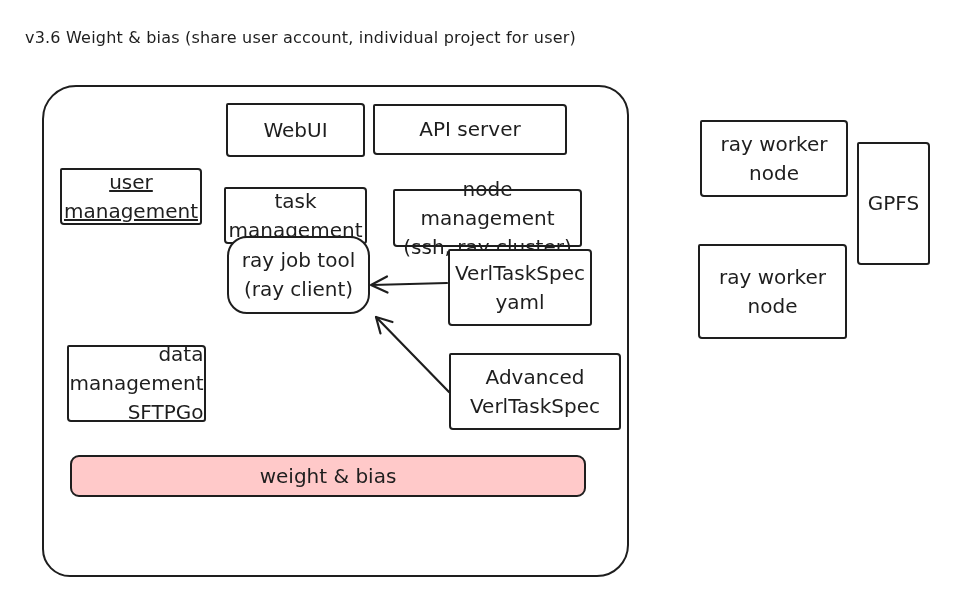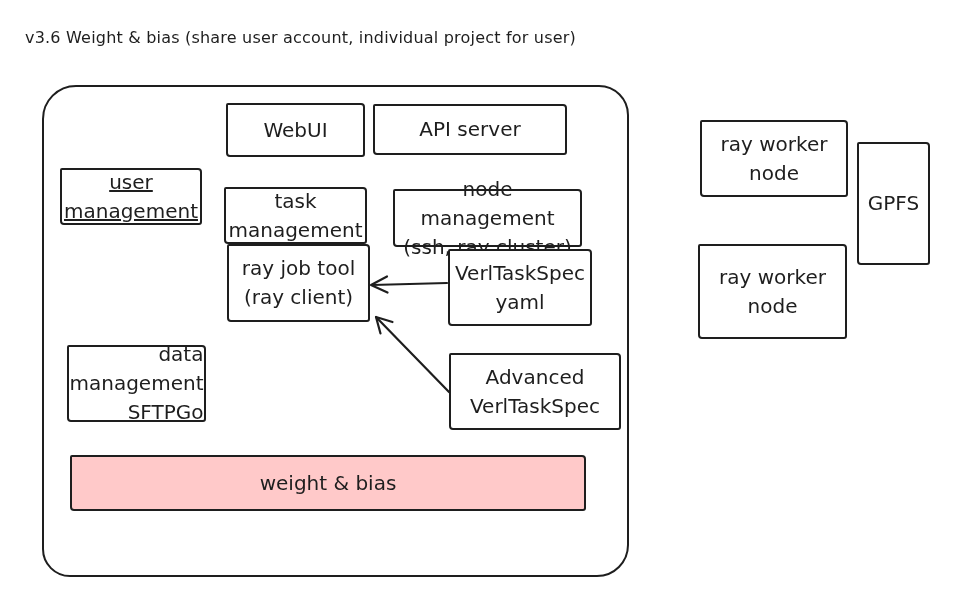--- a/index.html
+++ b/index.html
@@ -45,25 +45,25 @@
     line-height: 1.45;
     white-space: pre-line;
     box-sizing: border-box;
     border-radius: 2px 4px 3px 4px;
   }
   .box-webui           { left: 226px; top: 103px; width: 139px; height: 54px; }
   .box-api-server      { left: 373px; top: 104px; width: 194px; height: 51px; }
   .box-user-mgmt       { left: 60px;  top: 168px; width: 142px; height: 57px; text-decoration: underline; }
   .box-task-mgmt       { left: 224px; top: 167px; width: 143px; height: 57px; margin-top: 20px; }
   .box-node-mgmt       { left: 393px; top: 169px; width: 189px; height: 58px; margin-top: 20px; }
-  .box-ray-job-tool    { left: 227px; top: 244px; width: 143px; height: 78px; }
+  .box-ray-job-tool    { left: 227px; top: 236px; width: 143px; height: 78px; border-radius: 20px; }
   .box-verl-yaml       { left: 448px; top: 249px; width: 144px; height: 77px; }
   .box-adv-verl        { left: 449px; top: 353px; width: 172px; height: 77px; }
   .box-data-mgmt       { left: 67px;  top: 345px; width: 139px; height: 77px; text-align: right; }
-  .box-weight-bias     { left: 70px;  top: 455px; width: 516px; height: 56px; background: #ffc9c9; }
+  .box-weight-bias     { left: 70px;  top: 455px; width: 516px; height: 42px; background: #ffc9c9; border-radius: 9px; }
   .box-ray-worker-1    { left: 700px; top: 120px; width: 148px; height: 77px; }
   .box-ray-worker-2    { left: 698px; top: 244px; width: 149px; height: 95px; }
   .box-gpfs            { left: 857px; top: 142px; width: 73px;  height: 123px; }
   .arrow-layer {
     position: absolute;
     left: 0;
     top: 0;
     width: 968px;
     height: 604px;
     pointer-events: none;

